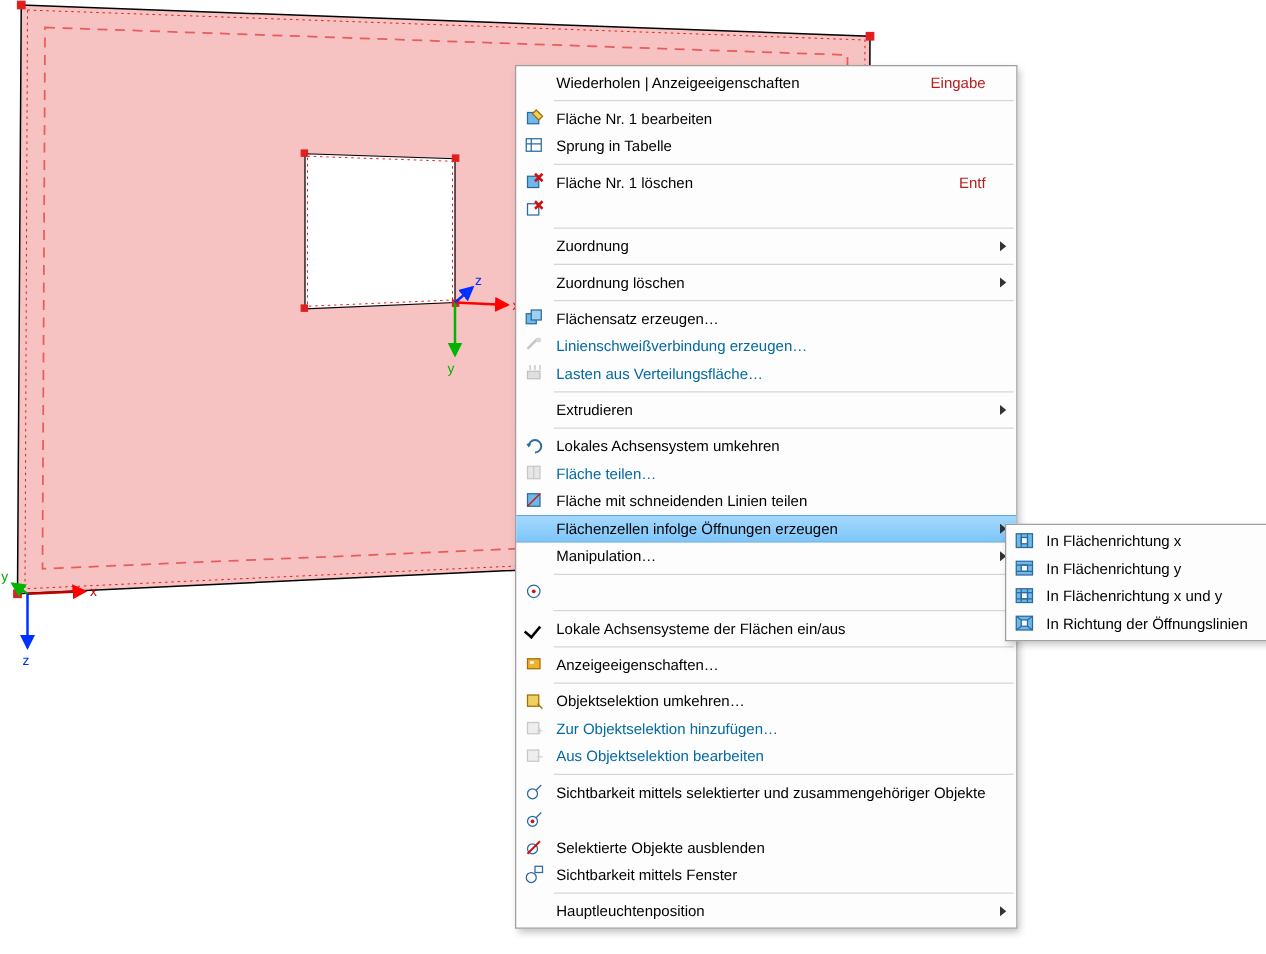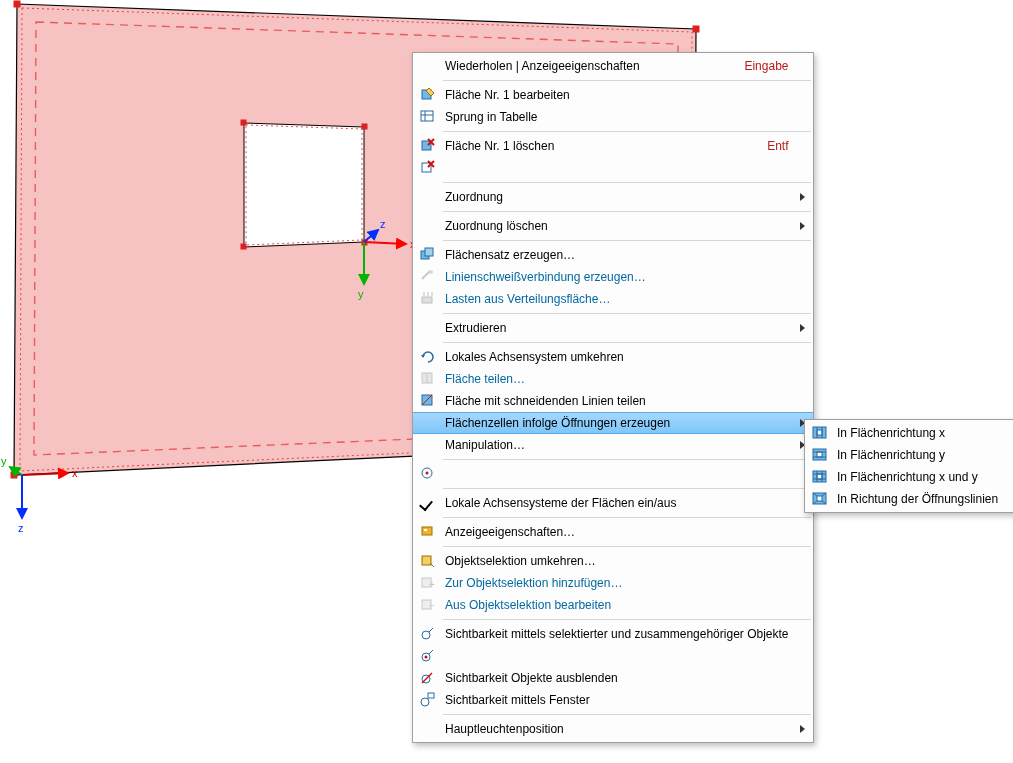--- a/index.html
+++ b/index.html
@@ -367,21 +367,21 @@
         </svg>
     </span>
   </div>
   <div class="mitem">
     <span class="iconcell">
       <svg width="16" height="16">
           <circle cx="6" cy="9" r="4" fill="none" stroke="#2a6aa0"></circle>
           <line x1="2" y1="13" x2="12" y2="3" stroke="#d01010" stroke-width="1.5"></line>
         </svg>
     </span>
-    <span class="mlabel">Sichtbarkeit Objekte ausblenden</span>
+    <span class="mlabel">Selektierte Objekte ausblenden</span>
   </div>
   <div class="mitem">
     <span class="iconcell">
       <svg width="16" height="16">
           <circle cx="5" cy="10" r="4" fill="none" stroke="#2a6aa0"></circle>
           <rect x="8" y="1" width="6" height="5" fill="none" stroke="#2a6aa0"></rect>
         </svg>
     </span>
     <span class="mlabel">Sichtbarkeit mittels Fenster</span>
   </div>

